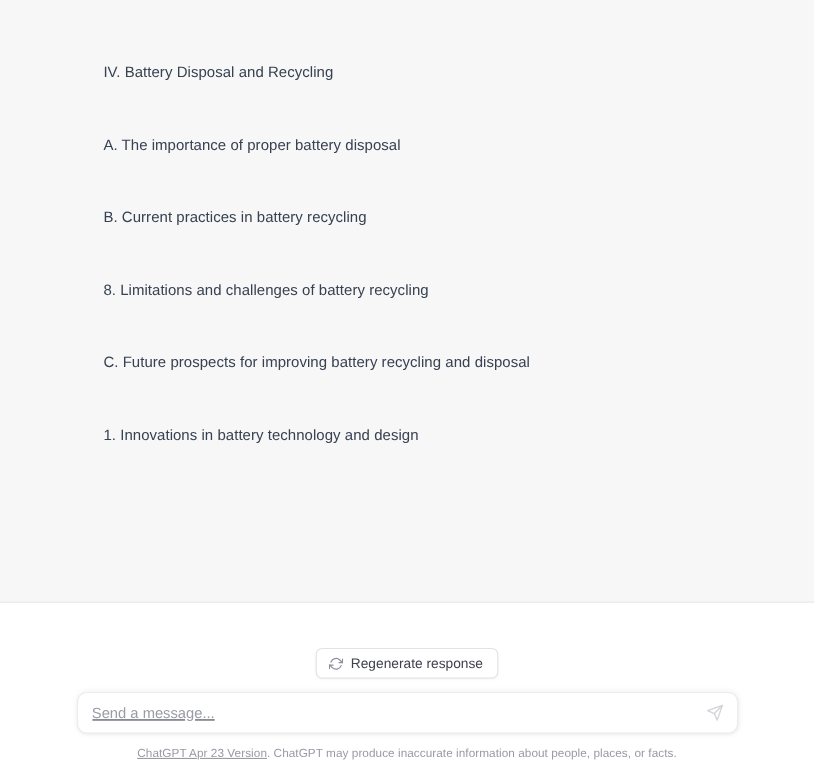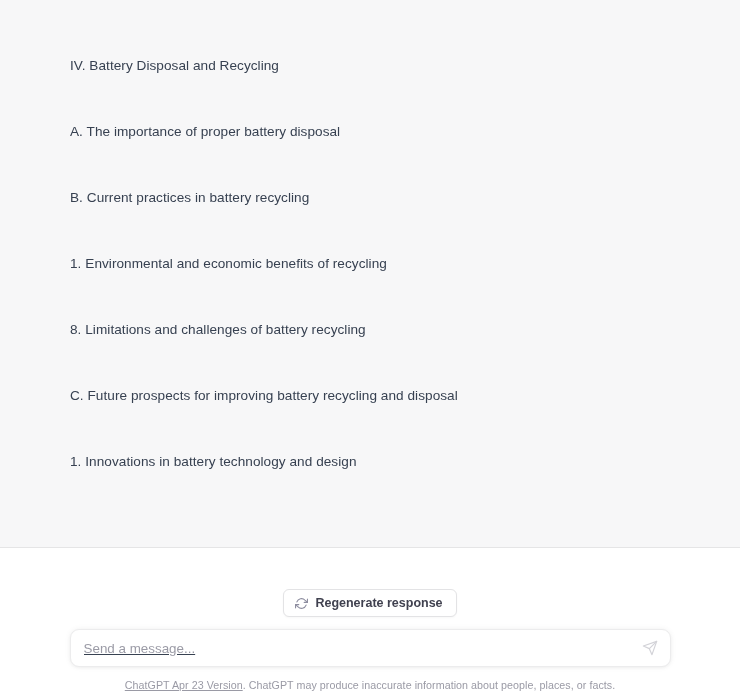--- a/index.html
+++ b/index.html
@@ -31,21 +31,21 @@
     border-bottom: 1px solid #e5e5e6;
     overflow: hidden;
     position: relative;
   }
 
   .message-row {
     padding: 0;
   }
 
   .message-inner {
-    padding-left: 70px;
+    padding-left: 94px;
     padding-right: 40px;
     padding-top: 11px;
   }
 
   .markdown-body {
     color: #374151;
     font-size: 13.6px;
     line-height: 22px;
     letter-spacing: 0.05px;
   }
@@ -85,21 +85,20 @@
     border: 1px solid #e3e3e5;
     border-radius: 6px;
     padding: 5px 13px 5px 11px;
     font-size: 12.5px;
     color: #40414f;
     font-family: "Liberation Sans", sans-serif;
     cursor: pointer;
     box-shadow: 0 1px 2px rgba(0,0,0,0.03);
     line-height: 16px;
     white-space: nowrap;
-    font-weight: bold;
   }
 
   .regen-icon {
     width: 13px;
     height: 13px;
     display: inline-block;
     flex: 0 0 auto;
     color: #8e8ea0;
   }
   .regen-icon svg { display: block; }
@@ -181,21 +180,20 @@
 
   <div class="conversation">
     <div class="message-row">
       <div class="message-inner">
         <div class="markdown-body">
 
           <div class="para">
             <span class="outline-line">IV. Battery Disposal and Recycling</span>
             <span class="outline-line">A. The importance of proper battery disposal</span>
             <span class="outline-line">B. Current practices in battery recycling</span>
-            <span class="outline-line">1. Environmental and economic benefits of recycling</span>
             <span class="outline-line">8. Limitations and challenges of battery recycling</span>
             <span class="outline-line">C. Future prospects for improving battery recycling and disposal</span>
             <span class="outline-line">1. Innovations in battery technology and design</span>
           </div>
 
         </div>
       </div>
     </div>
   </div>
 

